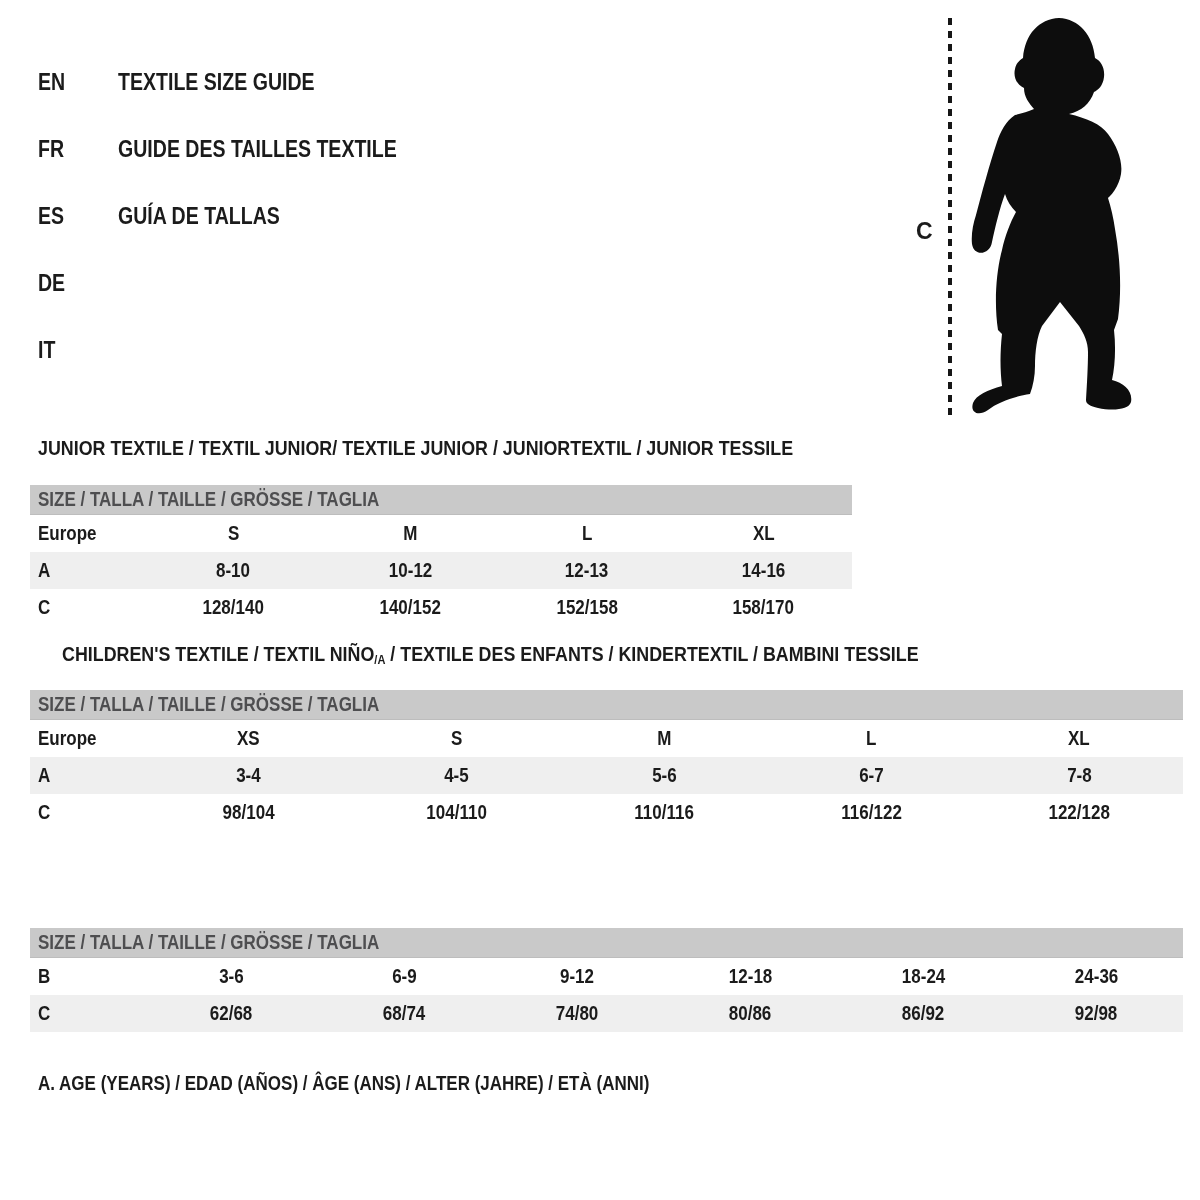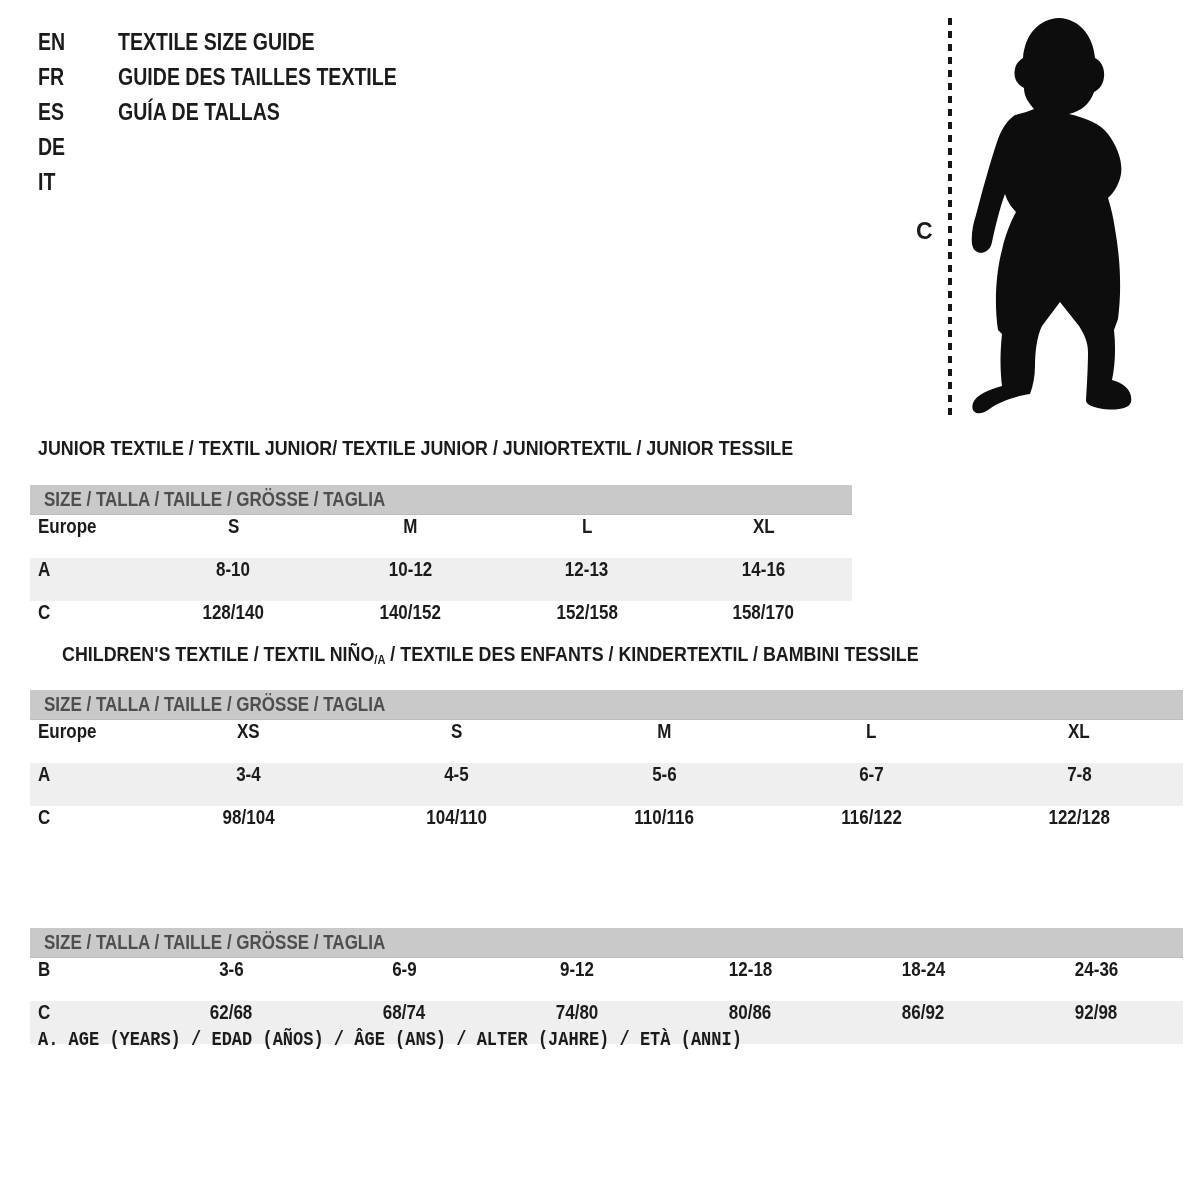--- a/index.html
+++ b/index.html
@@ -9,47 +9,47 @@
     overflow:hidden;
   }
   .page{position:absolute;inset:0;}
   
   .cx,.cx-c{display:inline-block;transform:scaleX(0.85);white-space:nowrap;}
   .cx{transform-origin:0 50%;}
   .cx-c{transform-origin:50% 50%;}
 
   
   .lang-list{position:absolute;left:38px;top:29px;}
-  .lang-row{display:flex;height:35px;align-items:flex-start;font-size:23px;}
+  .lang-row{display:flex;height:35px;align-items:flex-end;font-size:23px;margin-top:32px;}
   .lang-code{width:80px;flex:0 0 80px;}
 
   
   .dash-line{position:absolute;left:948px;top:18px;width:4px;height:397px;
     background:repeating-linear-gradient(to bottom,#161616 0 7px,transparent 7px 13px);}
   .c-label{position:absolute;left:916px;top:218px;font-size:23px;}
   .toddler{position:absolute;left:962px;top:14px;width:178px;height:402px;}
 
   
   .section-heading{position:absolute;left:38px;font-size:21px;line-height:30px;text-decoration:underline;}
   .heading-sub{font-size:13px;vertical-align:-3px;}
 
   
   .table{position:absolute;left:30px;}
   .t-junior{top:485px;width:822px;}
   .t-children{top:690px;width:1153px;}
   .t-babies{top:928px;width:1153px;}
   .bar{height:30px;background:#c9c9c9;color:#4e4e50;display:flex;align-items:center;
-    padding-left:14px;box-sizing:border-box;font-size:20px;border-bottom:1px solid #bdbdbd;}
-  .trow{display:flex;height:43px;font-size:20px;}
+    padding-left:8px;box-sizing:border-box;font-size:20px;border-bottom:1px solid #bdbdbd;}
+  .trow{display:flex;align-items:center;height:37px;font-size:20px;}
   .trow.alt{background:#efefef;}
   .tlabel{width:115px;flex:0 0 115px;padding-left:8px;box-sizing:border-box;}
   .tcell{flex:1;text-align:center;}
 
   
-  .legend{position:absolute;left:38px;top:1022px;font-size:20px;font-family:Liberation Mono, monospace;}
+  .legend{position:absolute;left:38px;top:1066px;font-size:20px;}
   .legend-line{height:35px;display:flex;align-items:center;}
 </style>
 </head>
 <body>
 
 <div class="page">
 
   <div class="lang-list">
     <div class="lang-row">
       <span class="lang-code"><span class="cx">EN</span></span>

